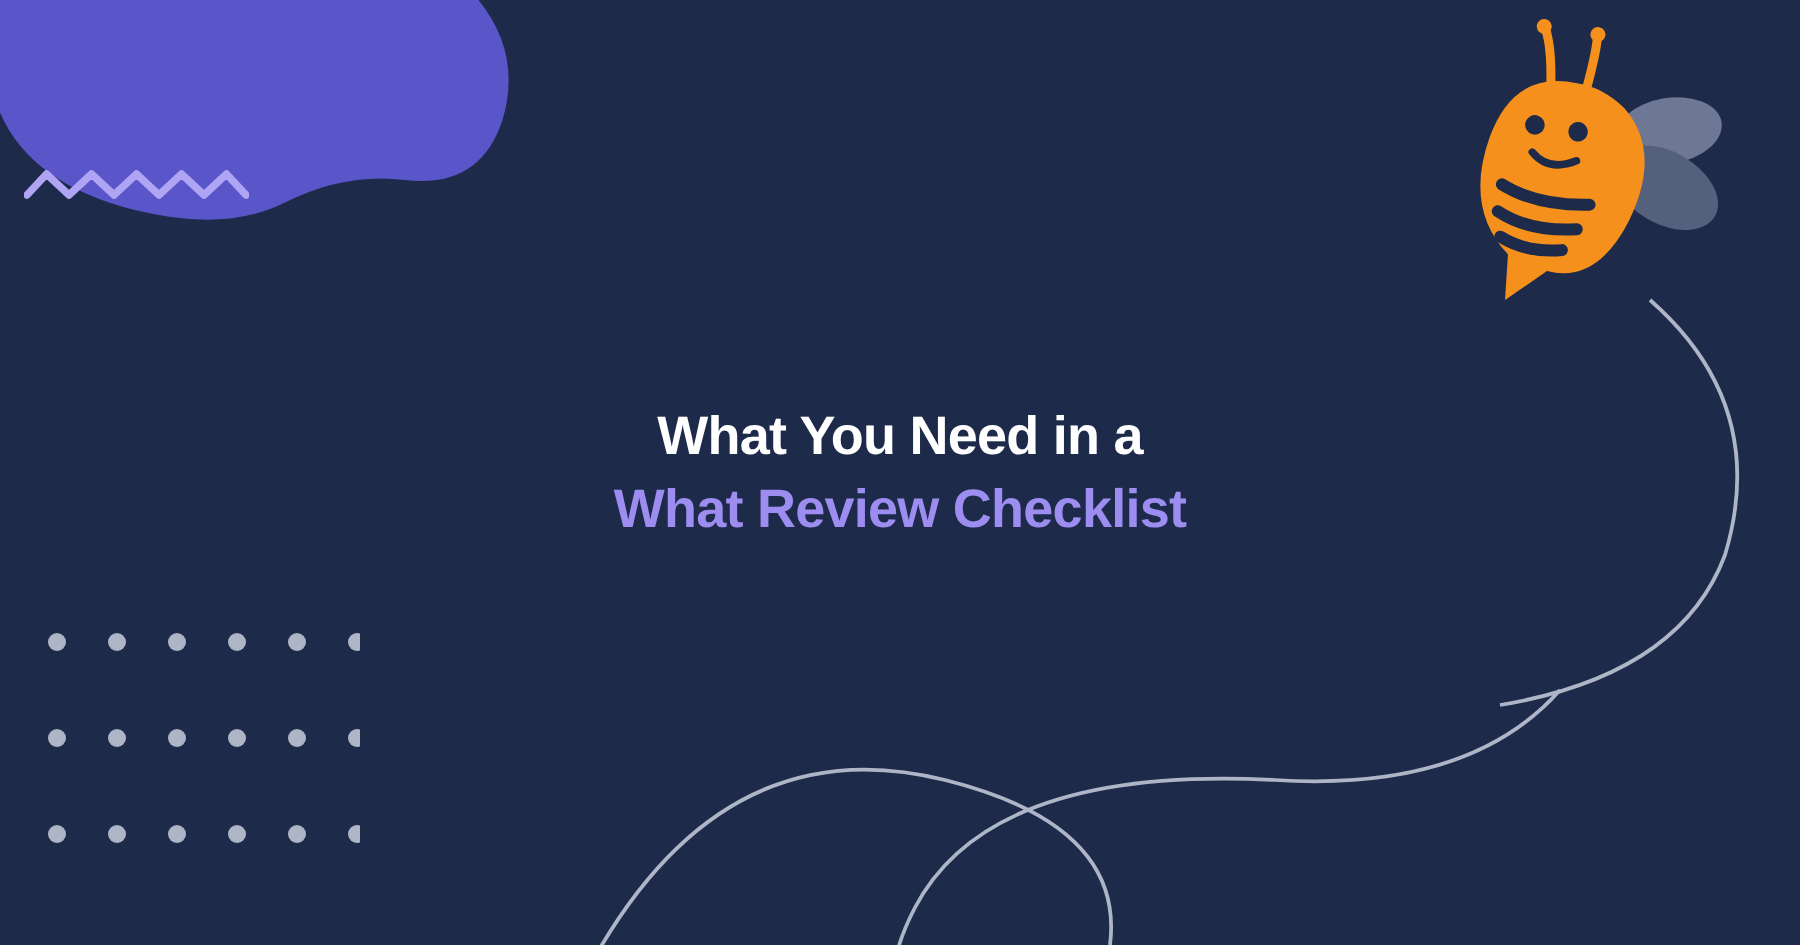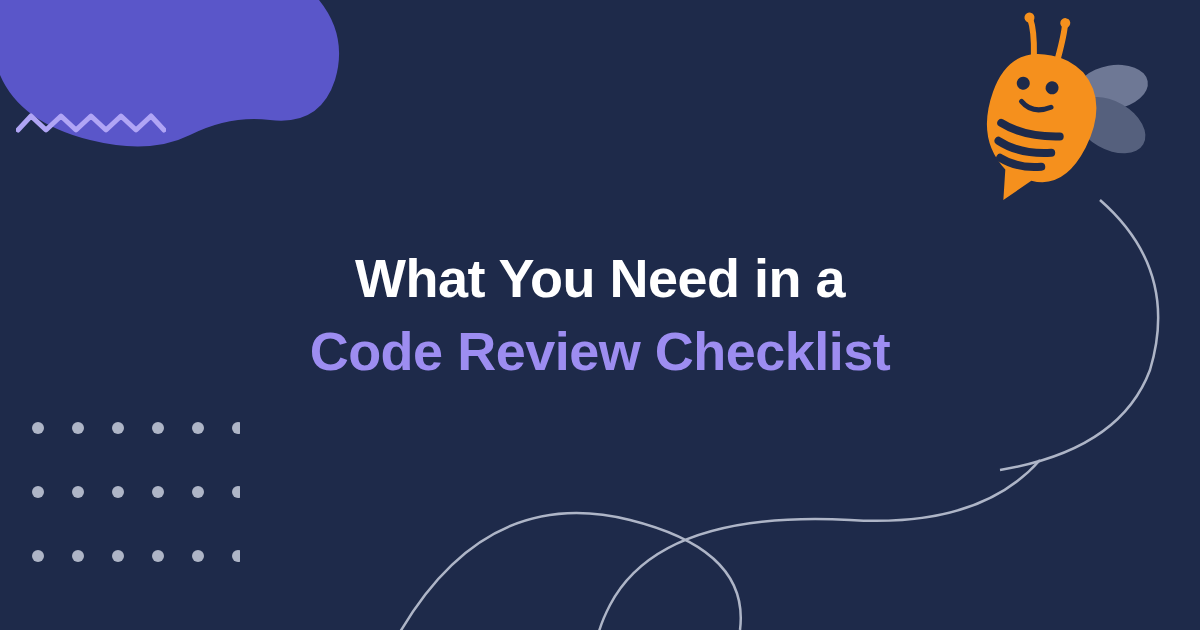--- a/index.html
+++ b/index.html
@@ -10,21 +10,21 @@
   position: relative;
   overflow: hidden;
   font-family: -apple-system, BlinkMacSystemFont, "Segoe UI", Helvetica, Arial, sans-serif;
 }
 .hero-title {
   position: absolute;
   top: 50%;
   left: 50%;
   transform: translate(-50%, -50%);
   text-align: center;
-  font-size: 54px;
+  font-size: 36px;
   font-weight: 700;
   line-height: 1.35;
   color: #ffffff;
   width: 90%;
   letter-spacing: -0.5px;
 }
 .hero-title .accent {
   color: #9d8df1;
 }
 .blob {
@@ -125,14 +125,14 @@
 
   <path d="M 48 92 Q 62 102 78 90" fill="none" stroke="#1e2a4a" stroke-width="5" stroke-linecap="round"></path>
 
   <path d="M 34 118 Q 60 126 94 116" fill="none" stroke="#1e2a4a" stroke-width="8" stroke-linecap="round"></path>
   <path d="M 36 136 Q 60 144 90 134" fill="none" stroke="#1e2a4a" stroke-width="8" stroke-linecap="round"></path>
   <path d="M 42 152 Q 62 158 84 150" fill="none" stroke="#1e2a4a" stroke-width="8" stroke-linecap="round"></path>
 </svg>
 
 <h1 class="hero-title">
   <span>What You Need in a</span><br>
-  <span class="accent">Code Review Checklist</span><br>
+  <span class="accent">What Review Checklist</span><br>
 </h1>
 
 </body></html>

